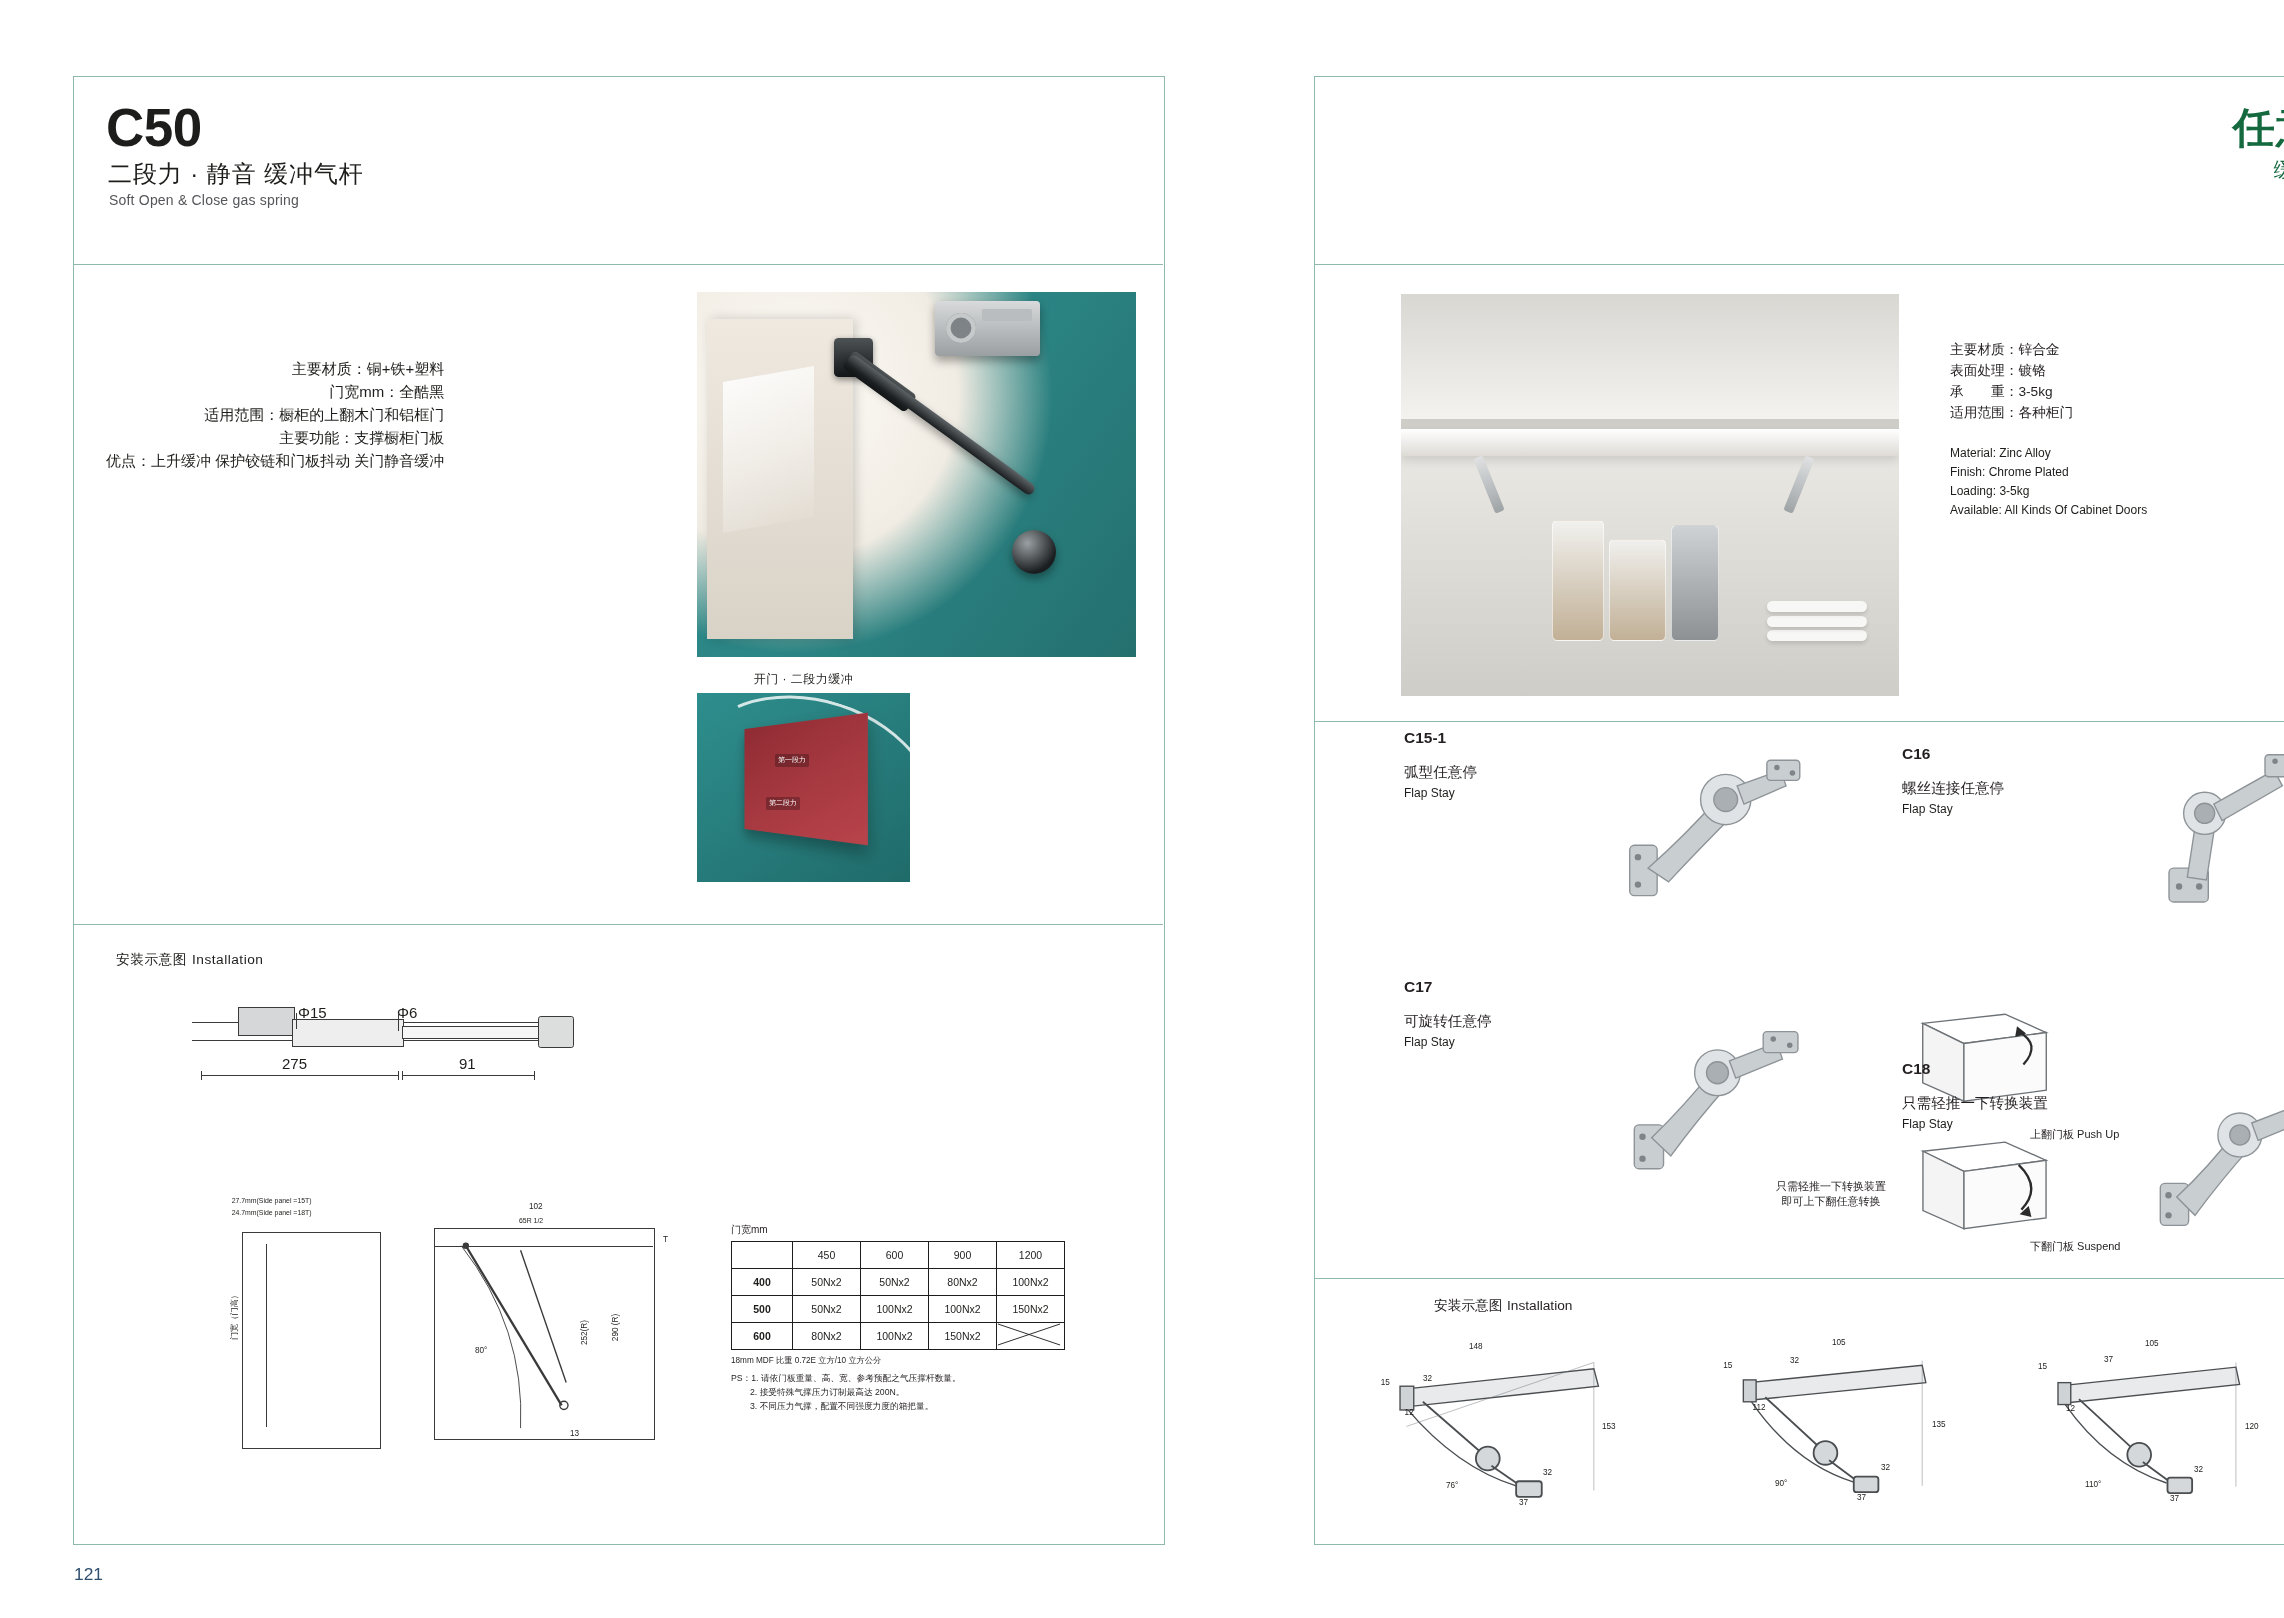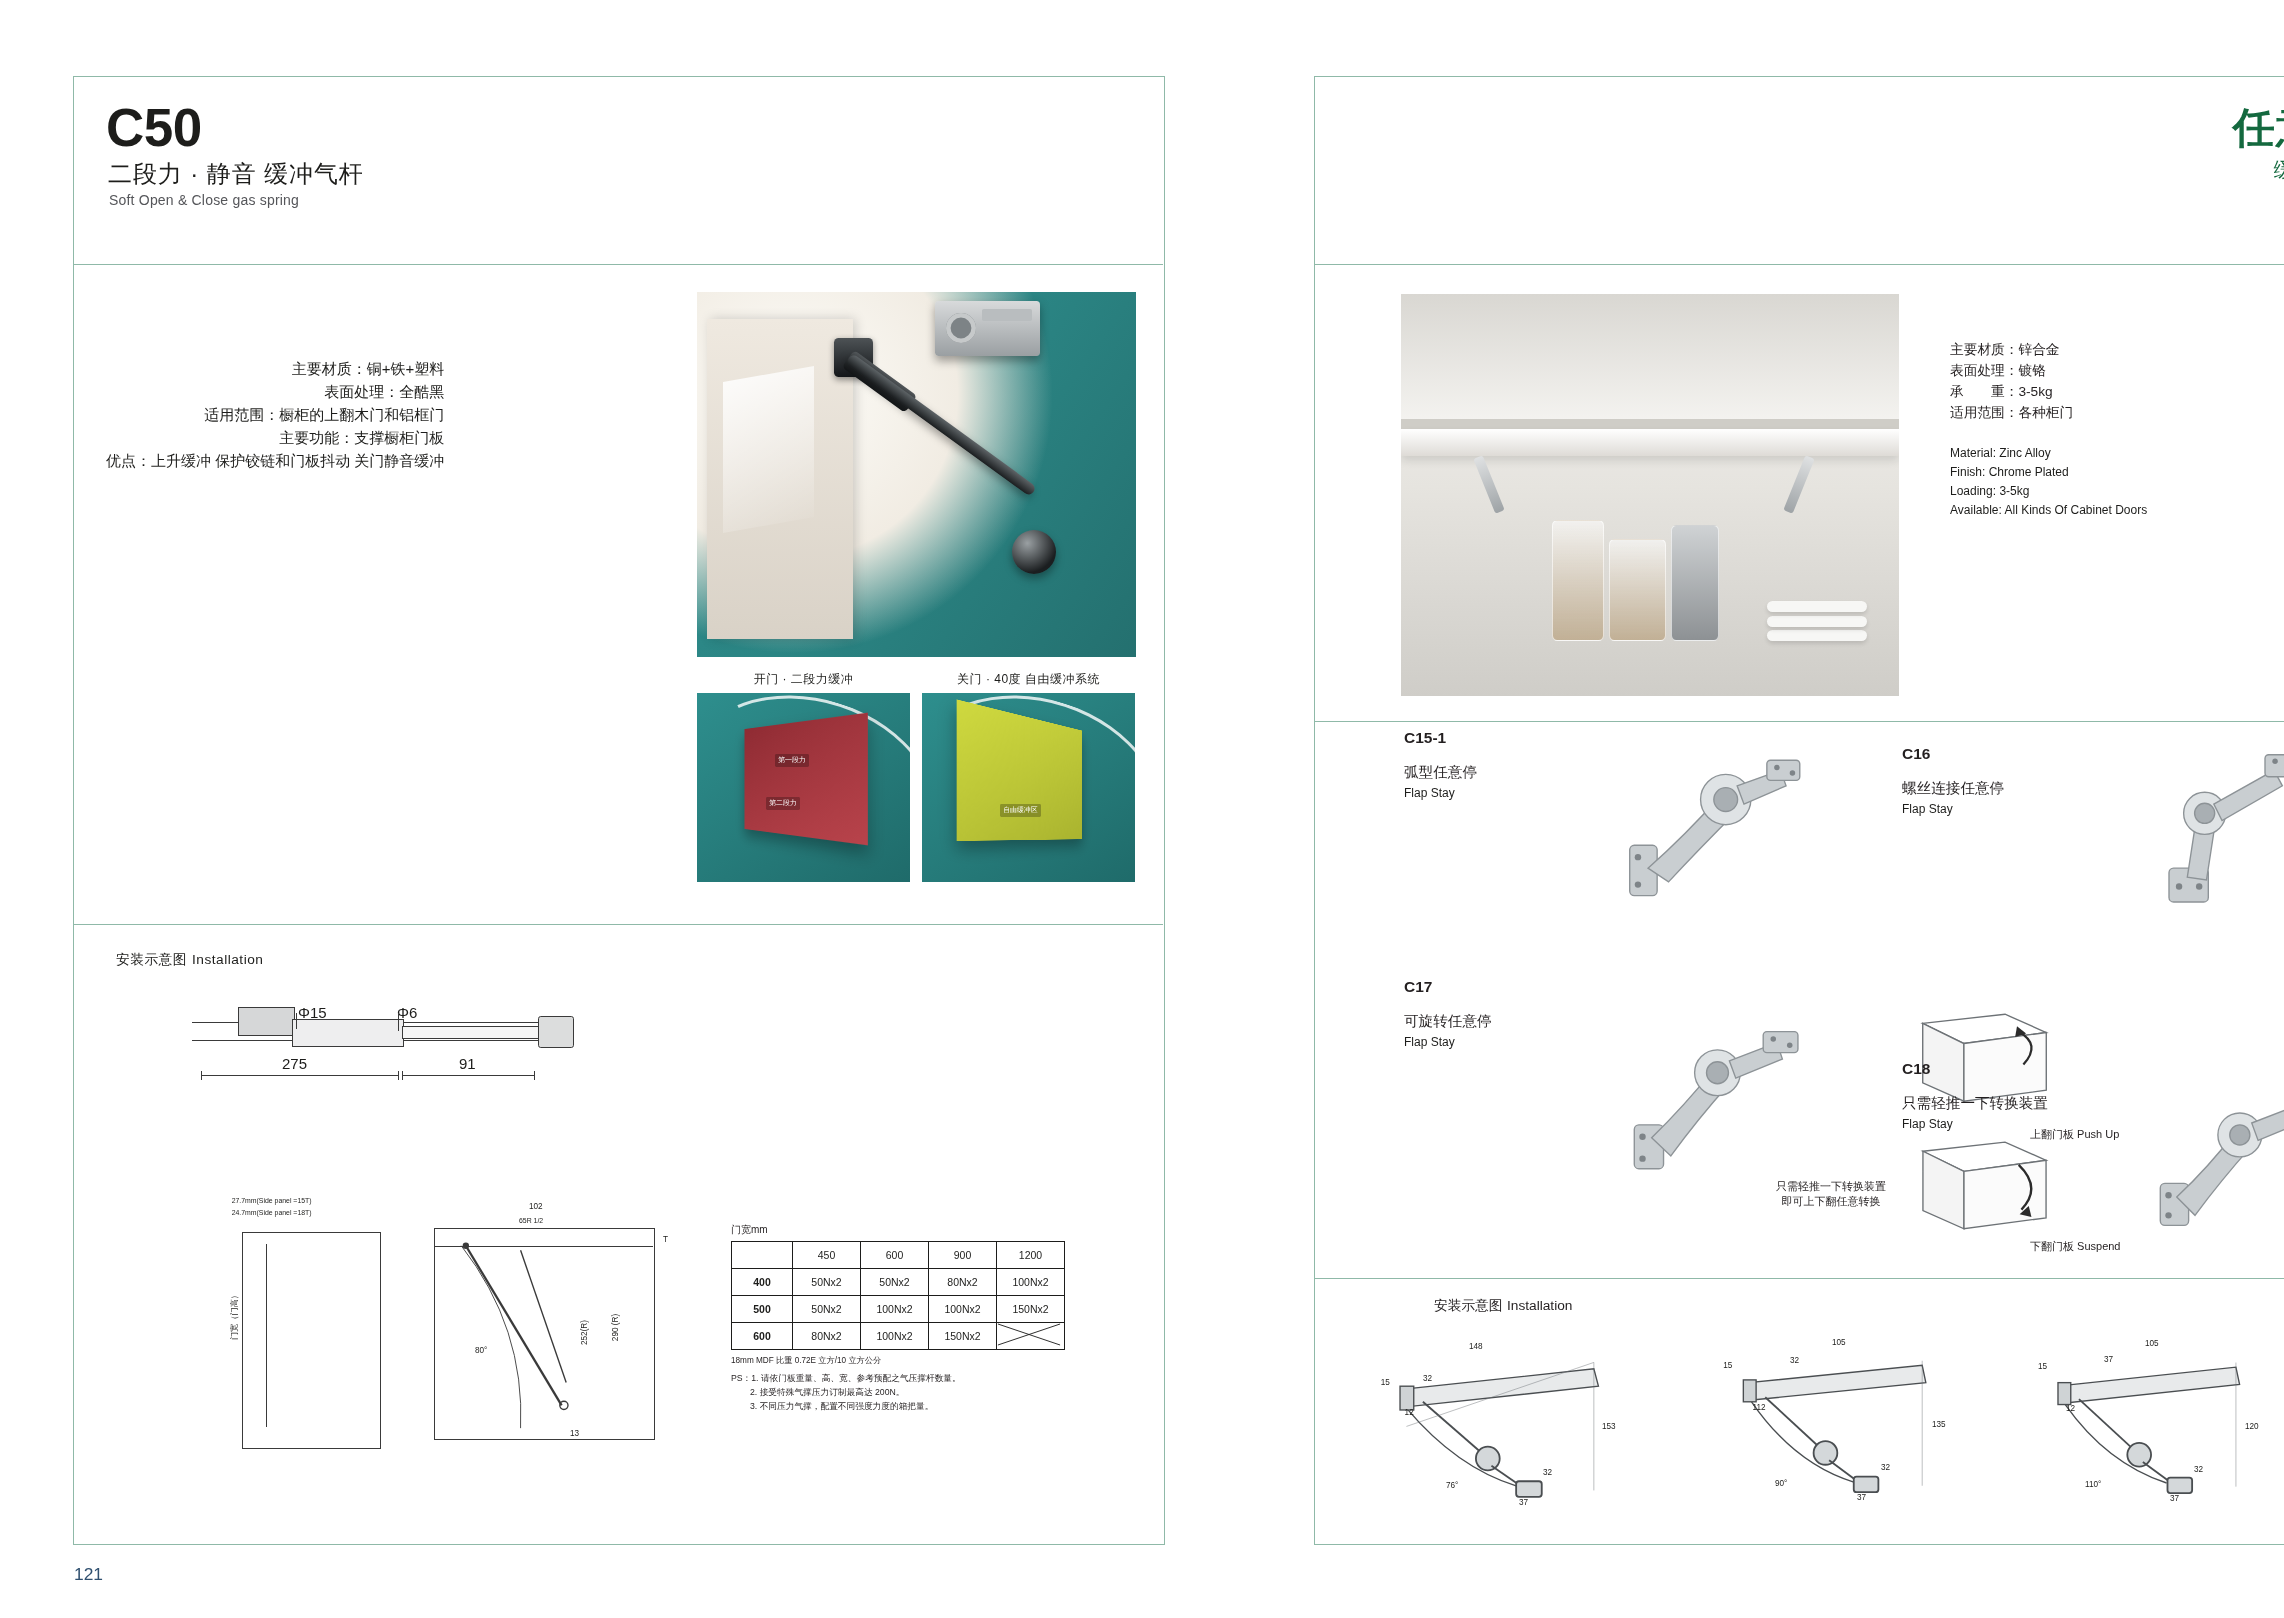--- a/index.html
+++ b/index.html
@@ -205,21 +205,21 @@
   <div class="l-header">
     <div class="code-big">C50</div>
     <div class="code-sub">二段力 · 静音 缓冲气杆</div>
     <div class="code-en">Soft Open &amp; Close gas spring</div>
   </div>
 
   <div class="l-body">
 
     <div class="spec-list">
       <div>主要材质：铜+铁+塑料</div>
-      <div>表面处理：全酷黑</div>
+      <div>门宽mm：全酷黑</div>
       <div>适用范围：橱柜的上翻木门和铝框门</div>
       <div>主要功能：支撑橱柜门板</div>
       <div>优点：上升缓冲 保护铰链和门板抖动 关门静音缓冲</div>
     </div>
 
     <div class="photo-main">
       <div class="pm-wall"></div>
       <div class="pm-hinge"></div>
       <div class="pm-cap"></div>
       <div class="pm-rod2"></div>
@@ -228,26 +228,20 @@
     </div>
 
     <div class="photo-small ps-1">
       <div class="ps-arc"></div>
       <div class="ps-door"></div>
       <div class="ps-tag" style="left:78px; top:87px;">第一段力</div>
       <div class="ps-tag" style="left:69px; top:130px;">第二段力</div>
       <div class="ps-cap">开门 · 二段力缓冲</div>
     </div>
 
-    <div class="photo-small ps-2">
-      <div class="ps-arc"></div>
-      <div class="ps-door2"></div>
-      <div class="ps-tag" style="left:78px; top:137px;">自由缓冲区</div>
-      <div class="ps-cap">关门 · 40度 自由缓冲系统</div>
-    </div>
   </div>
 
   <div class="sep-line"></div>
   <div class="l-install-title">
     <span>安装示意图</span>
     <span>Installation</span>
   </div>
 
   <div class="draw" style="left:192px; top:978px; width:411px; height:119px;">
 

